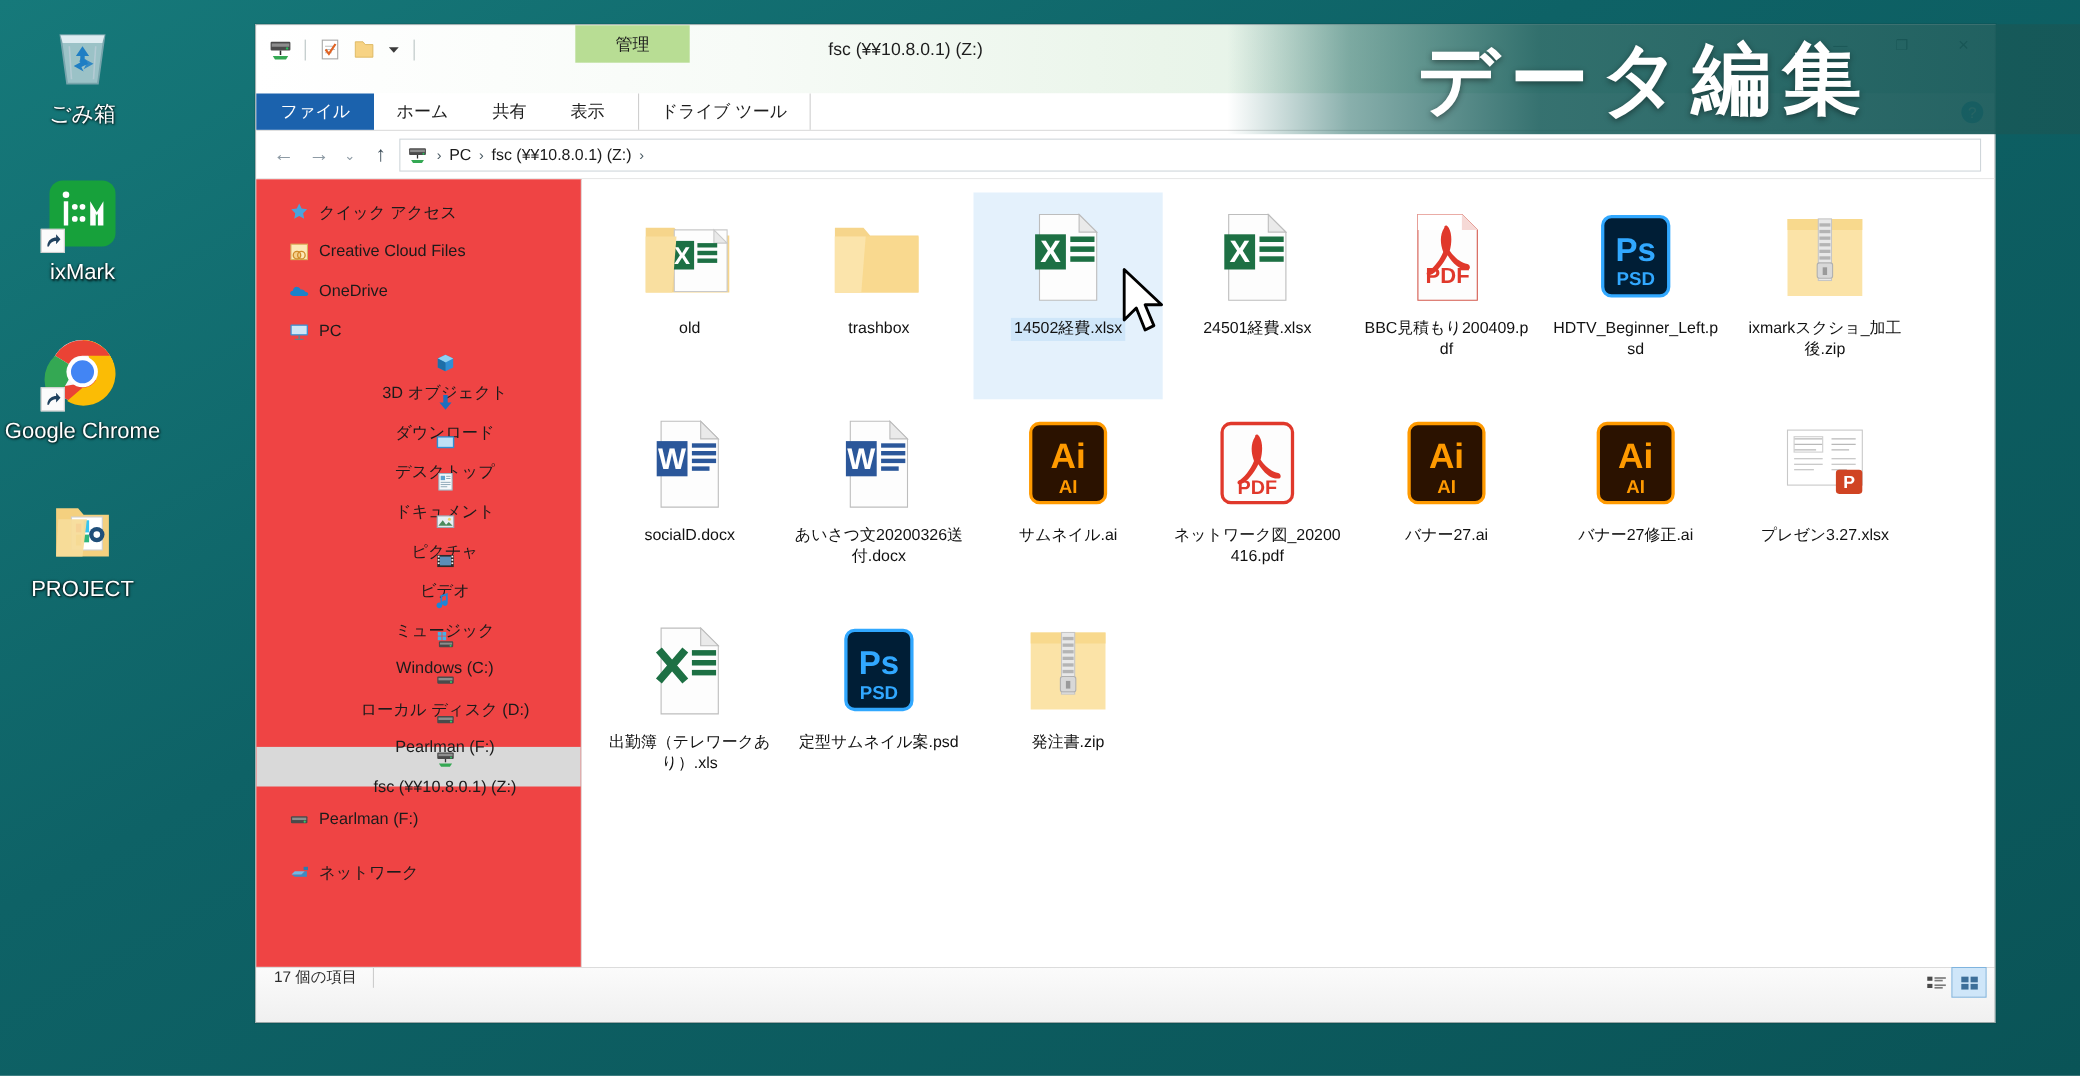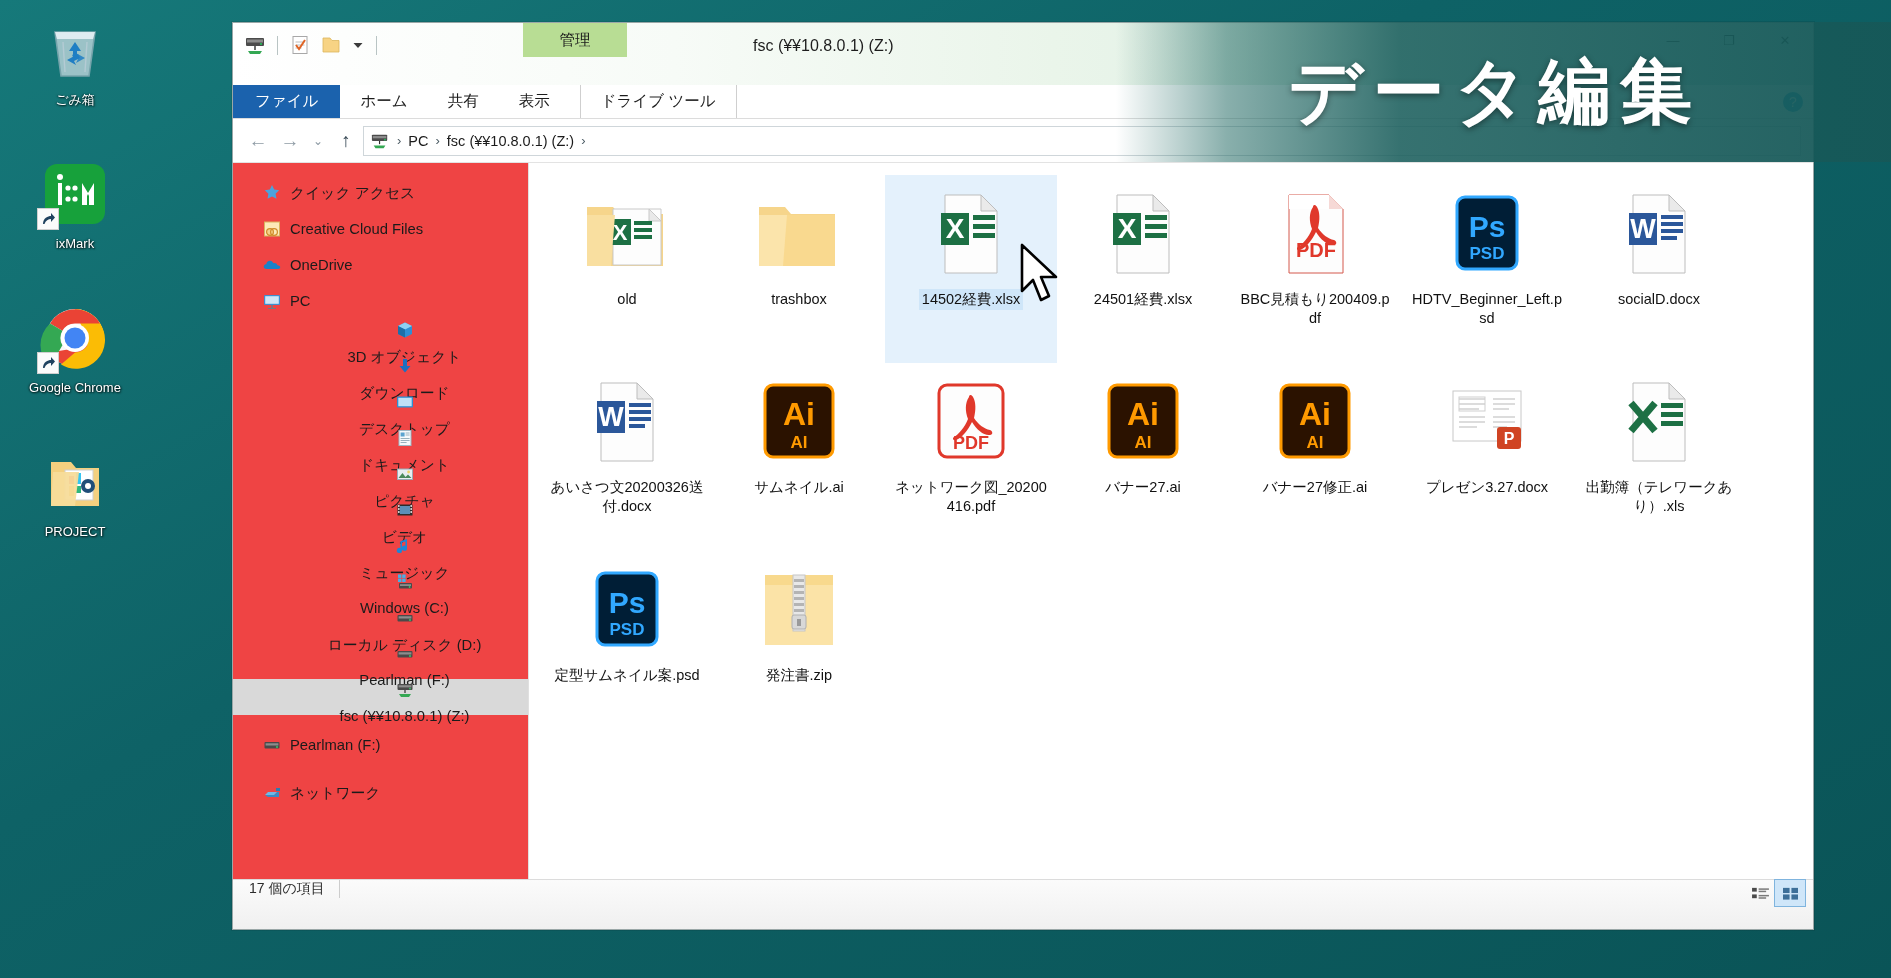--- a/index.html
+++ b/index.html
@@ -19,21 +19,21 @@
     position: absolute; top: 0; left: 0; width: 150px; height: 978px;
     padding-top: 14px;
   }
   .desk-item {
     width: 150px; height: 140px;
     display: flex; flex-direction: column; align-items: center;
     margin-bottom: 4px;
   }
   .desk-ico { width: 72px; height: 72px; position: relative; }
   .desk-label {
-    color: #fff; font-size: 13px; margin-top: 7px; text-align: center;
+    color: #fff; font-size: 20px; margin-top: 7px; text-align: center;
     text-shadow: 1px 1px 2px rgba(0,0,0,.85), -1px 0 2px rgba(0,0,0,.6);
     line-height: 1.15; max-width: 146px;
   }
   .shortcut-badge {
     position: absolute; left: -2px; bottom: 0px; width: 22px; height: 22px;
     background: #fbfbfb; border: 1px solid #cfcfcf;
     display:flex;align-items:center;justify-content:center;
   }
   .shortcut-badge svg { width: 16px; height: 16px; }
 
@@ -169,21 +169,21 @@
     font-size: 14px; color: #2b2b2b;
   }
   .status-sep { width:1px; height:18px; background:#cdcdcd; margin-left: 14px;}
   .status-spacer { flex: 1; }
   .viewbtn { width: 30px; height: 26px; display:flex;align-items:center;justify-content:center;}
   .viewbtn.active { background: #cfe6f9; outline: 1px solid #7fb4de; }
 
   
   #overlay-caption {
     position: absolute; left: 1100px; top: 22px;
-    width: 791px; height: 140px;
+    width: 791px; height: 100px;
     background: linear-gradient(90deg, rgba(255,255,255,0) 0%, rgba(236,245,240,.0) 2%, rgba(40,110,104,.55) 16%, rgba(26,94,92,.88) 38%, rgba(22,88,88,.95) 100%);
     display: flex; align-items: center; justify-content: center;
     pointer-events: none;
   }
   #overlay-caption span {
     color: #fff; font-size: 72px; font-weight: bold;
     letter-spacing: 10px;
     text-shadow: 0 2px 6px rgba(0,0,0,.45);
     font-family: "DejaVu Sans", sans-serif;
   }
@@ -659,20 +659,42 @@
               <rect x="18" y="12" width="60" height="72" rx="8" fill="#001e36" stroke="#31a8ff" stroke-width="3"></rect>
               <text x="48" y="52" font-size="30" fill="#31a8ff" text-anchor="middle" font-family="Liberation Sans, sans-serif" font-weight="bold">Ps</text>
               <text x="48" y="74" font-size="17" fill="#31a8ff" text-anchor="middle" font-family="Liberation Sans, sans-serif" font-weight="bold">PSD</text>
             </svg>
           </div>
           <div class="fi-labelwrap">
             <div class="fi-label">HDTV_Beginner_Left.psd</div>
           </div>
         </div>
 
+        <div class="fileitem">
+          <div class="fi-ico">
+            <svg viewBox="0 0 96 96" width="96" height="96">
+              <path d="M14 14 h68 v70 H14 Z" fill="#fbe3a7"></path>
+              <path d="M14 14 h68 v10 H14z" fill="#f8d98d"></path>
+              <rect x="42" y="14" width="12" height="56" fill="#e8e8e8" stroke="#c6c6c6"></rect>
+              <g fill="#b4b4b4">
+                <rect x="43" y="18" width="10" height="3"></rect>
+                  <rect x="43" y="24" width="10" height="3"></rect>
+                <rect x="43" y="30" width="10" height="3"></rect>
+                  <rect x="43" y="36" width="10" height="3"></rect>
+                <rect x="43" y="42" width="10" height="3"></rect>
+                  <rect x="43" y="48" width="10" height="3"></rect>
+              </g>
+              <rect x="41" y="54" width="14" height="14" rx="2" fill="#d8d8d8" stroke="#b0b0b0"></rect>
+              <rect x="46" y="58" width="4" height="7" fill="#9a9a9a"></rect>
+            </svg>
+          </div>
+          <div class="fi-labelwrap">
+            <div class="fi-label">ixmarkスクショ_加工後.zip</div>
+          </div>
+        </div>
 
         <div class="fileitem">
           <div class="fi-ico">
             <svg viewBox="0 0 96 96" width="96" height="96">
               <path d="M22 10 h36 l16 16 v62 H22 Z" fill="#fdfdfd" stroke="#bdbdbd"></path>
               <path d="M58 10 l16 16 h-16z" fill="#eaeaea" stroke="#bdbdbd"></path>
               <rect x="18" y="28" width="28" height="32" fill="#2b579a"></rect>
               <text x="32" y="53" font-size="27" fill="#fff" text-anchor="middle" font-family="Liberation Sans, sans-serif" font-weight="bold">W</text>
               <g fill="#2b579a">
                   <rect x="50" y="30" width="22" height="4"></rect>
@@ -768,21 +790,21 @@
                 <path d="M54 26 h22 M54 31 h22 M54 36 h16 M54 44 h22 M54 49 h22 M54 54 h14"></path>
               </g>
               <rect x="20" y="24" width="26" height="14" fill="none" stroke="#cfcfcf"></rect>
               <g>
                 <rect x="58" y="54" width="24" height="22" rx="3" fill="#d04423"></rect>
                 <text x="70" y="71" font-size="16" fill="#fff" text-anchor="middle" font-family="Liberation Sans, sans-serif" font-weight="bold">P</text>
               </g>
             </svg>
           </div>
           <div class="fi-labelwrap">
-            <div class="fi-label">プレゼン3.27.docx</div>
+            <div class="fi-label">プレゼン3.27.xlsx</div>
           </div>
         </div>
 
         <div class="fileitem">
           <div class="fi-ico">
             <svg viewBox="0 0 96 96" width="96" height="96">
               <path d="M22 10 h36 l16 16 v62 H22 Z" fill="#fdfdfd" stroke="#bdbdbd"></path>
               <path d="M58 10 l16 16 h-16z" fill="#eaeaea" stroke="#bdbdbd"></path>
               <path d="M20 30 l24 28 M44 30 l-24 28" stroke="#1d7044" stroke-width="7" fill="none"></path>
               <g fill="#1d7044">

